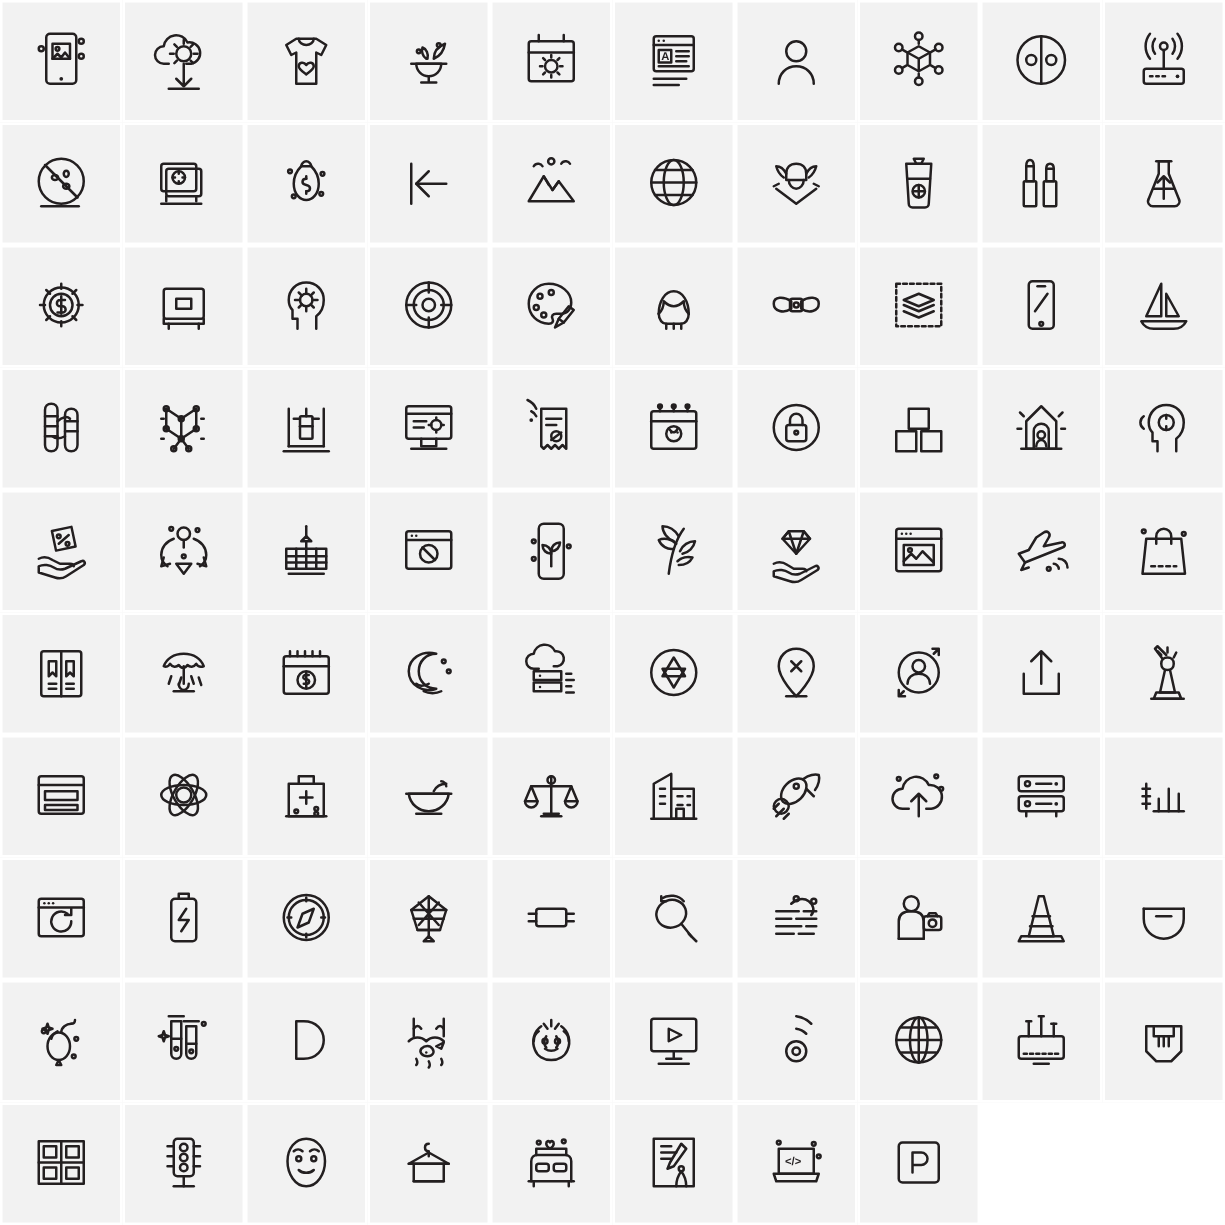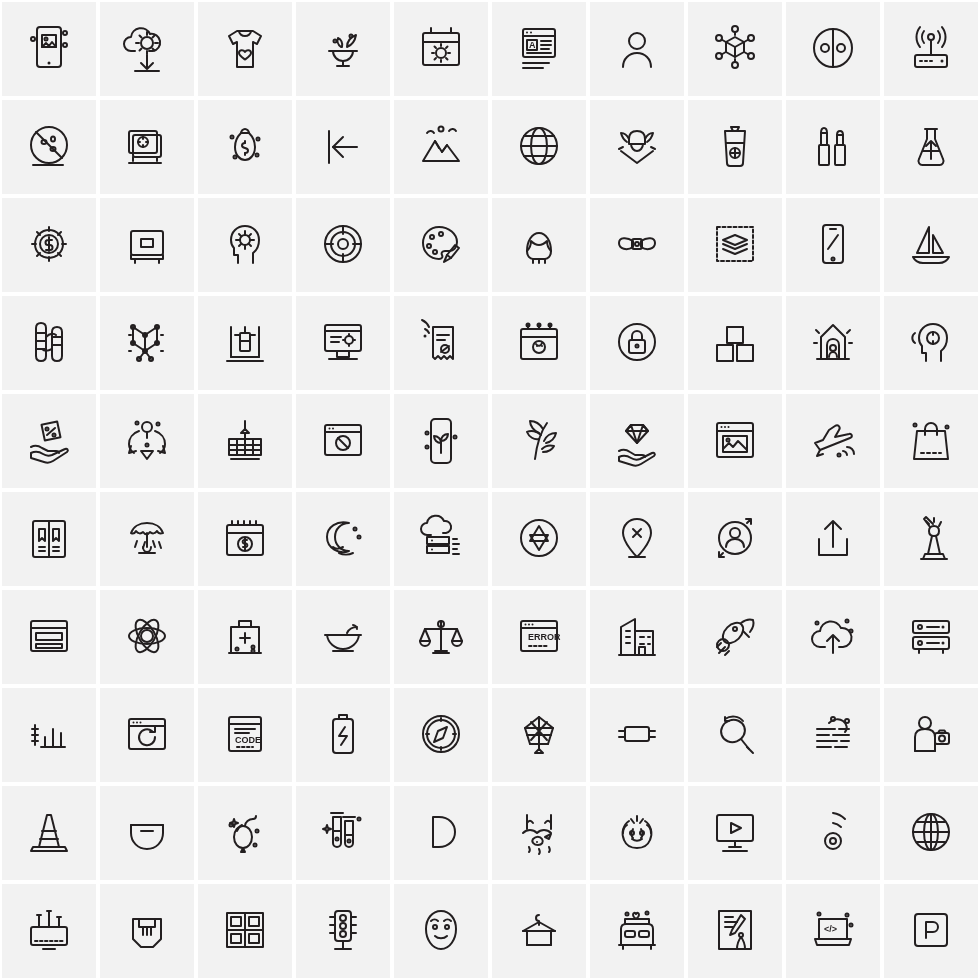--- a/index.html
+++ b/index.html
@@ -793,33 +793,20 @@
           <path d="M46 22l-5 12h10z"></path>
           <path d="M41 34a5 5 0 0010 0"></path>
           <path d="M22 46h16"></path>
           <path d="M24 44h12"></path>
         </g>
       </svg>
     </div>
 <div class="cell">
       <svg width="60" height="60" viewBox="0 0 60 60">
         <g class="ico">
-          <rect x="12" y="14" width="36" height="30" rx="2"></rect>
-          <path d="M12 21h36"></path>
-          <circle cx="16.5" cy="17.5" r="1" class="ico-f"></circle>
-          <circle cx="20" cy="17.5" r="1" class="ico-f"></circle>
-          <circle cx="23.5" cy="17.5" r="1" class="ico-f"></circle>
-          <path d="M20 39h20" stroke-dasharray="2.5 2.5"></path>
-        </g>
-        <text class="tiny2" x="19" y="33">ERROR</text>
-      </svg>
-    </div>
-<div class="cell">
-      <svg width="60" height="60" viewBox="0 0 60 60">
-        <g class="ico">
           <path d="M14 48V20l14-8v36"></path>
           <path d="M28 24h18v24H28"></path>
           <path d="M19 24h4M19 30h4M19 36h4"></path>
           <path d="M33 30h4M41 30h2M33 37h4M41 37h2"></path>
           <path d="M32 48v-8h6v8"></path>
           <path d="M12 48h36"></path>
         </g>
       </svg>
     </div>
 <div class="cell">
@@ -874,31 +861,20 @@
       <svg width="60" height="60" viewBox="0 0 60 60">
         <g class="ico">
           <rect x="12" y="14" width="36" height="30" rx="2"></rect>
           <path d="M12 21h36"></path>
           <circle cx="16.5" cy="17.5" r="1" class="ico-f"></circle>
           <circle cx="20" cy="17.5" r="1" class="ico-f"></circle>
           <circle cx="23.5" cy="17.5" r="1" class="ico-f"></circle>
           <path d="M38 32a8 8 0 11-3-6"></path>
           <path d="M38 22v5h-5"></path>
         </g>
-      </svg>
-    </div>
-<div class="cell">
-      <svg width="60" height="60" viewBox="0 0 60 60">
-        <g class="ico">
-          <rect x="14" y="12" width="32" height="34" rx="2"></rect>
-          <path d="M14 19h32"></path>
-          <path d="M20 24h20M20 28h14"></path>
-          <path d="M22 42h16" stroke-dasharray="2.5 2.5"></path>
-        </g>
-        <text class="tiny2" x="20" y="38">CODE</text>
       </svg>
     </div>
 <div class="cell">
       <svg width="60" height="60" viewBox="0 0 60 60">
         <g class="ico">
           <rect x="20" y="14" width="20" height="34" rx="3"></rect>
           <path d="M26 14v-4h8v4"></path>
           <path d="M32 22l-6 9h8l-6 9"></path>
         </g>
       </svg>

